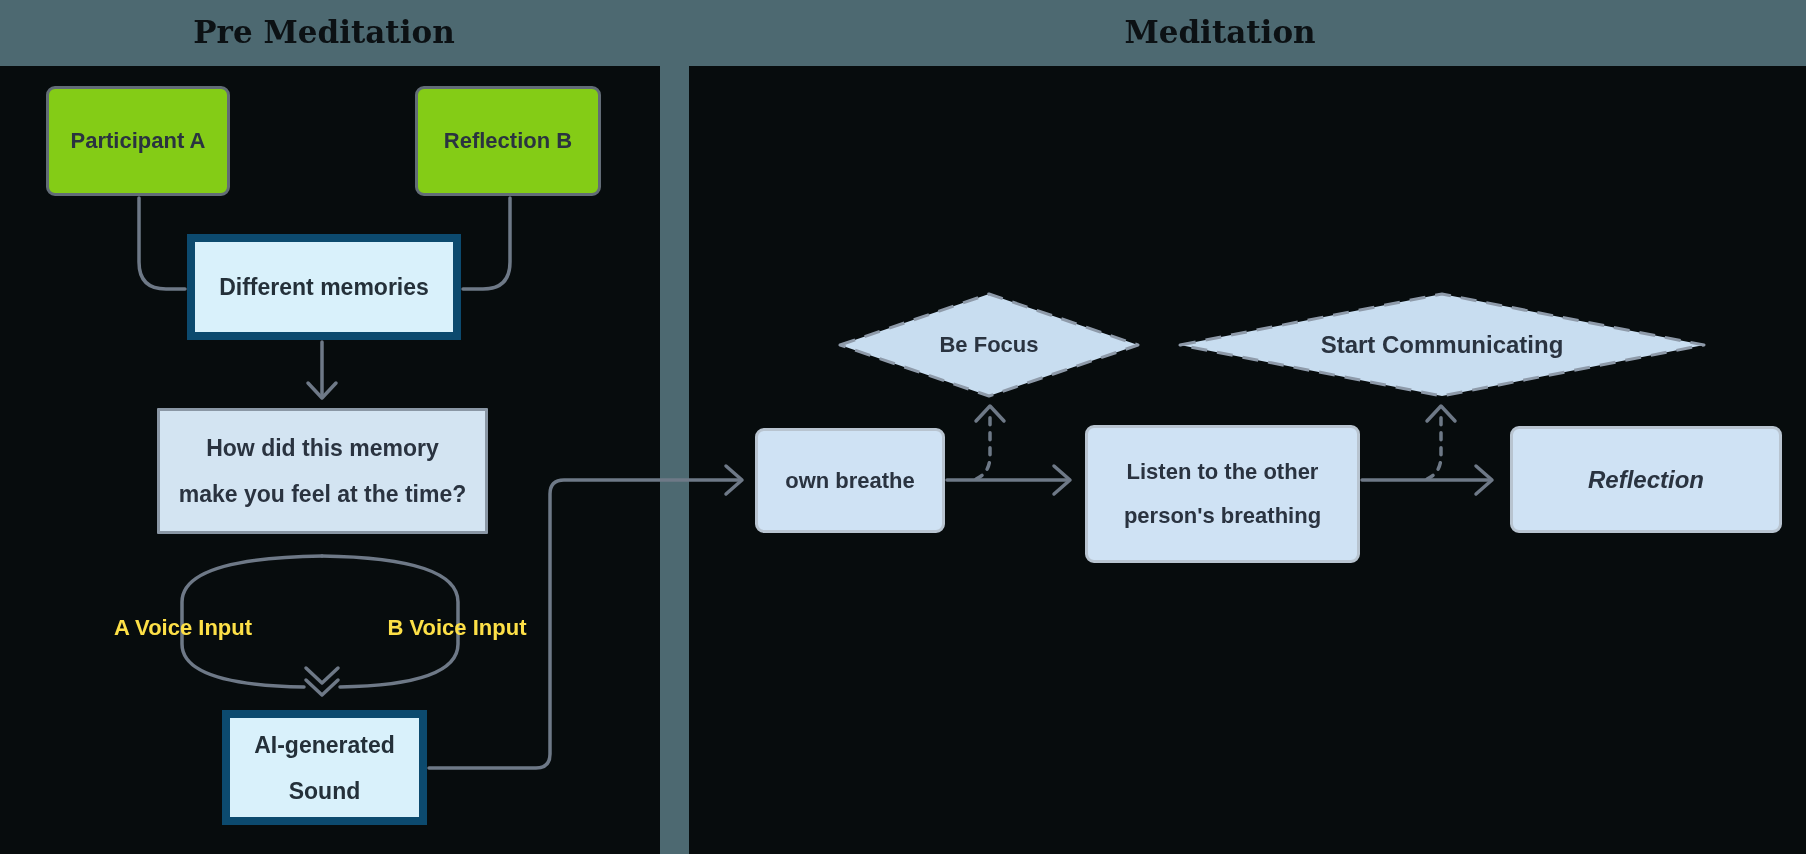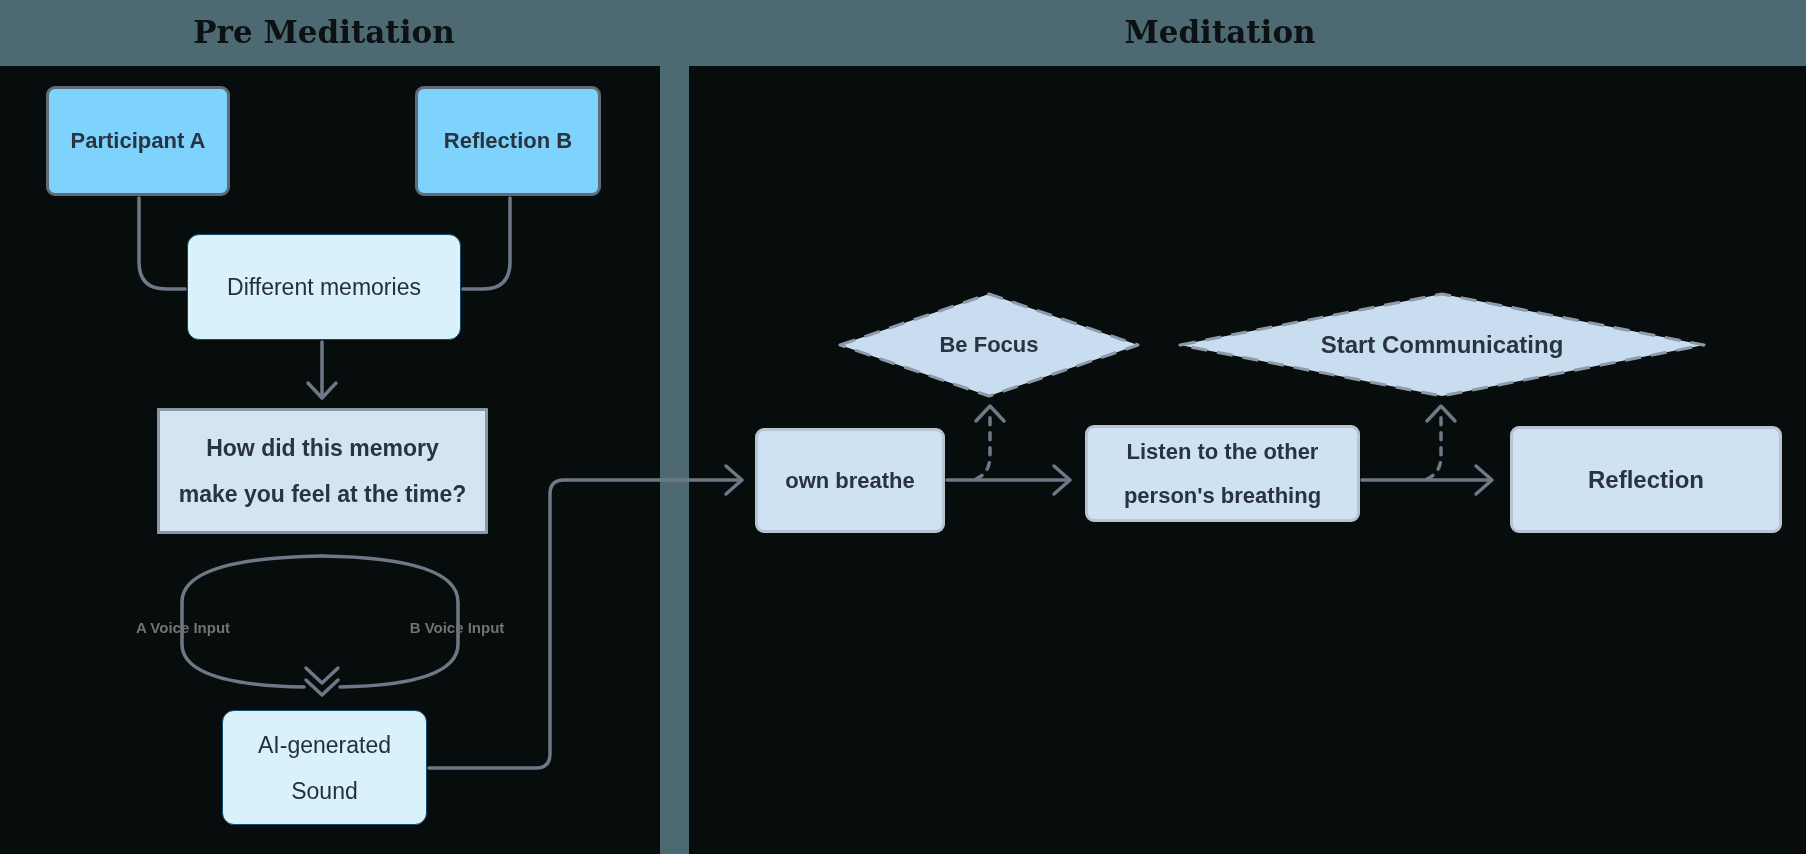--- a/index.html
+++ b/index.html
@@ -26,26 +26,26 @@
   }
   svg.edges{position:absolute;left:0;top:0;pointer-events:none;}
   .edge{stroke:#6e7987;stroke-width:3.5;fill:none;stroke-linecap:round;stroke-linejoin:round;}
   .edge.dashed{stroke-dasharray:7 8;}
   .node{
     position:absolute;display:flex;flex-direction:column;
     align-items:center;justify-content:center;text-align:center;
     color:#2a3340;line-height:2.0;box-sizing:border-box;
   }
   .style-participant{
-    background:#7dd3fc;border:3px solid #626c76;border-radius:9px;
+    background:#84cc16;border:3px solid #626c76;border-radius:9px;
     font-weight:bold;font-size:22px;
   }
   .style-cyan{
-    background:#d9f1fb;border:1px solid #0c4a6e;border-radius:12px;
-    font-weight:400;font-size:23px;color:#243039;
+    background:#d9f1fb;border:8px solid #0c4a6e;border-radius:0;
+    font-weight:700;font-size:23px;color:#243039;
   }
   .style-question{
     background:#d3e4f2;border:3px solid #8a97a5;border-radius:1px;
     font-weight:bold;font-size:23px;
   }
   .style-step{
     background:#cfe2f4;border:3px solid #b8c4d0;border-radius:9px;
     font-weight:bold;font-size:22px;
   }
   .style-step.big{font-size:24px;}
@@ -53,21 +53,21 @@
   .diamond-wrap svg{position:absolute;left:0;top:0;}
   .diamond-label{
     position:absolute;left:0;top:0;width:100%;height:100%;
     display:flex;align-items:center;justify-content:center;
     font-weight:bold;color:#2a3340;
   }
   .diamond-label.small{font-size:22px;}
   .diamond-label.big{font-size:24px;}
   .voice-label{
     position:absolute;width:190px;height:30px;line-height:30px;
-    text-align:center;font-size:15px;font-weight:600;color:#737373;
+    text-align:center;font-size:22px;font-weight:600;color:#fde047;
     white-space:nowrap;
   }
 </style>
 </head>
 <body>
 
 <div class="canvas">
 
   <div class="header-band"></div>
   <div class="section-title title-pre">Pre Meditation</div>
@@ -134,29 +134,29 @@
     <span>own breathe</span>
   </div>
 
   <div class="diamond-wrap" style="left:836px;top:290px;width:306px;height:110px;">
     <svg width="306" height="110" viewBox="0 0 306 110">
       <polygon points="4,55 153,4 302,55 153,106" fill="#c8ddf0" stroke="#8e9aa9" stroke-width="3" stroke-dasharray="16 10" stroke-linejoin="round"></polygon>
     </svg>
     <div class="diamond-label small">Be Focus</div>
   </div>
 
-  <div class="node style-step" style="left:1085px;top:425px;width:275px;height:97px;">
+  <div class="node style-step" style="left:1085px;top:425px;width:275px;height:138px;">
     <span>Listen to the other</span>
     <span>person's breathing</span>
   </div>
 
   <div class="diamond-wrap" style="left:1176px;top:290px;width:532px;height:110px;">
     <svg width="532" height="110" viewBox="0 0 532 110">
       <polygon points="4,55 266,4 528,55 266,106" fill="#c8ddf0" stroke="#8e9aa9" stroke-width="3" stroke-dasharray="16 10" stroke-linejoin="round"></polygon>
     </svg>
     <div class="diamond-label big">Start Communicating</div>
   </div>
 
-  <div class="node style-step big" style="left:1510px;top:426px;width:272px;height:107px;">
+  <div class="node style-step big" style="left:1510px;top:426px;width:272px;height:107px;font-style:italic;">
     <span>Reflection</span>
   </div>
 
 </div>
 
 </body></html>

